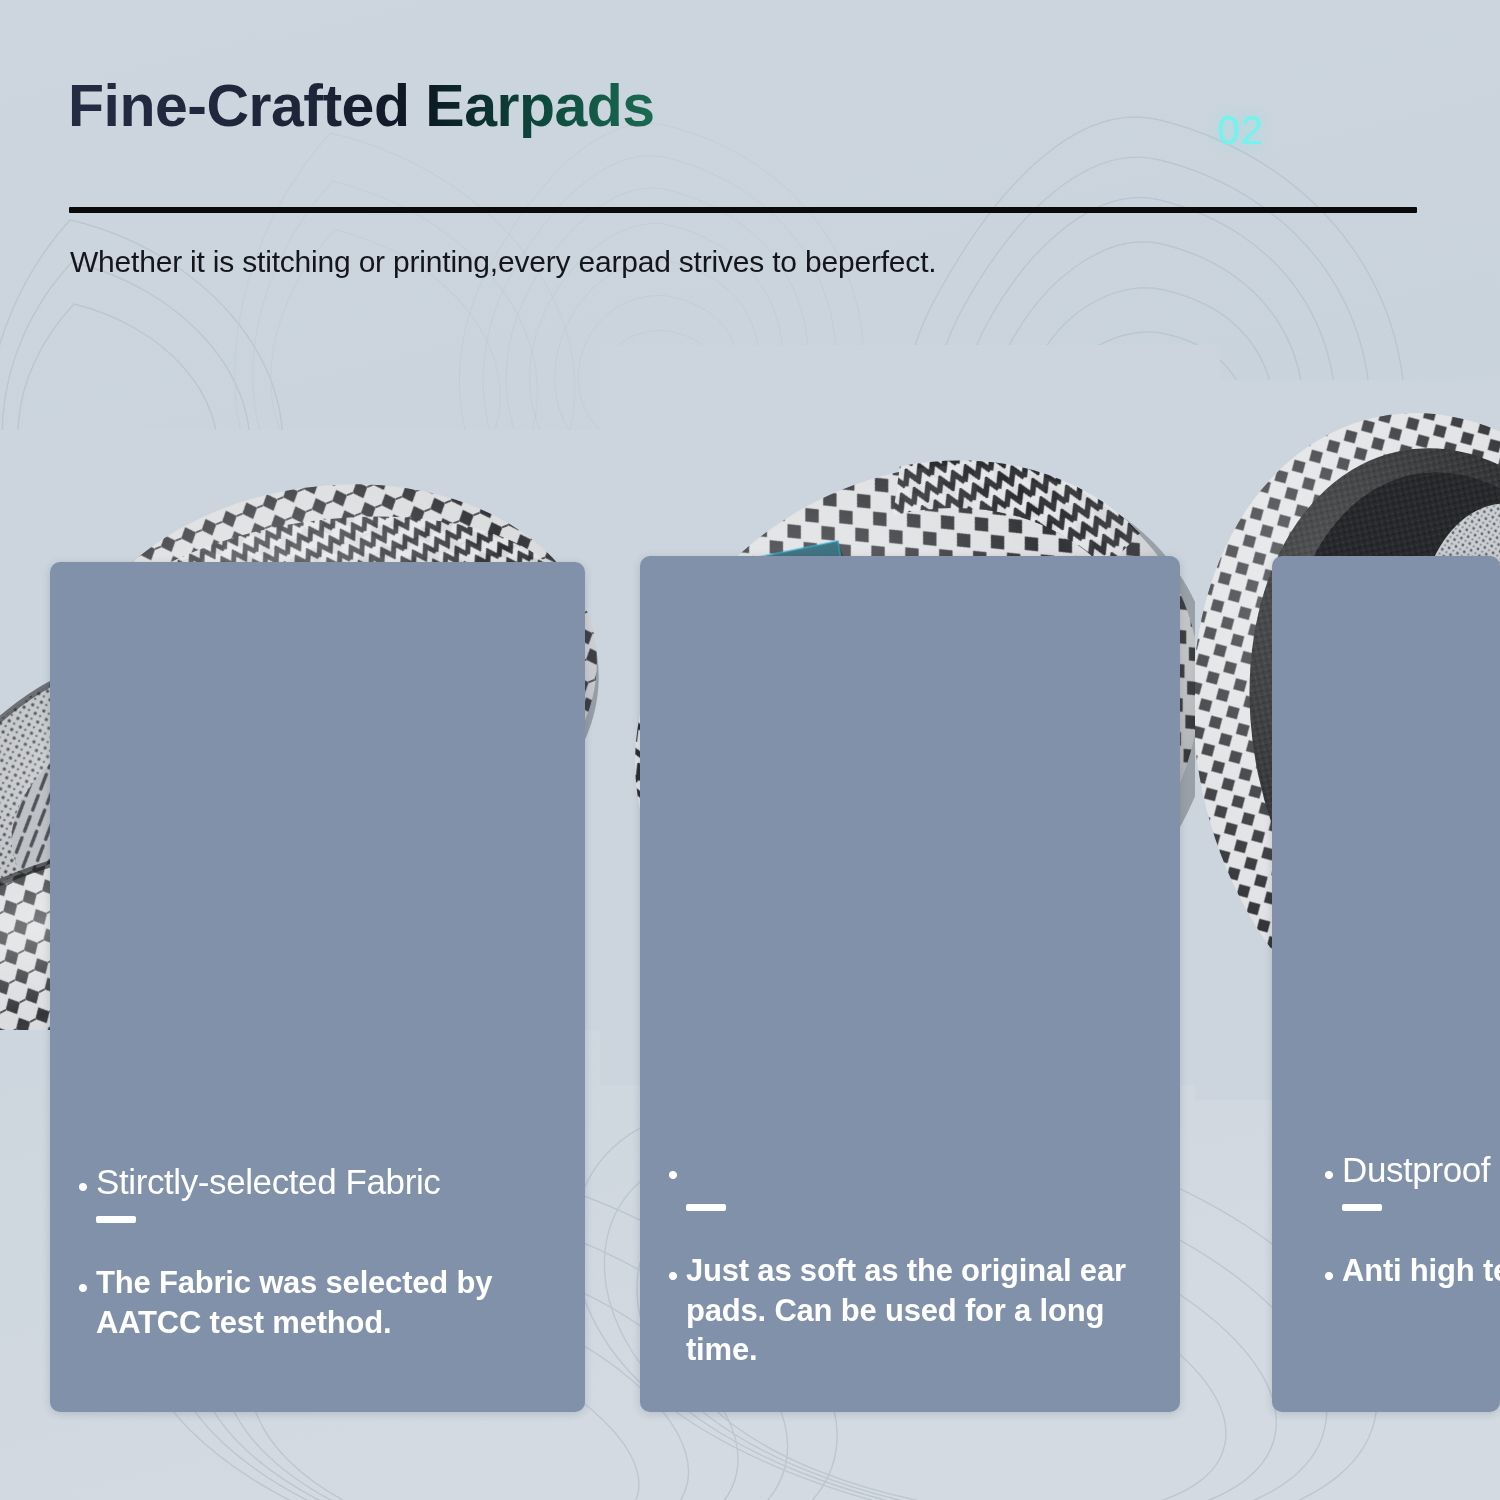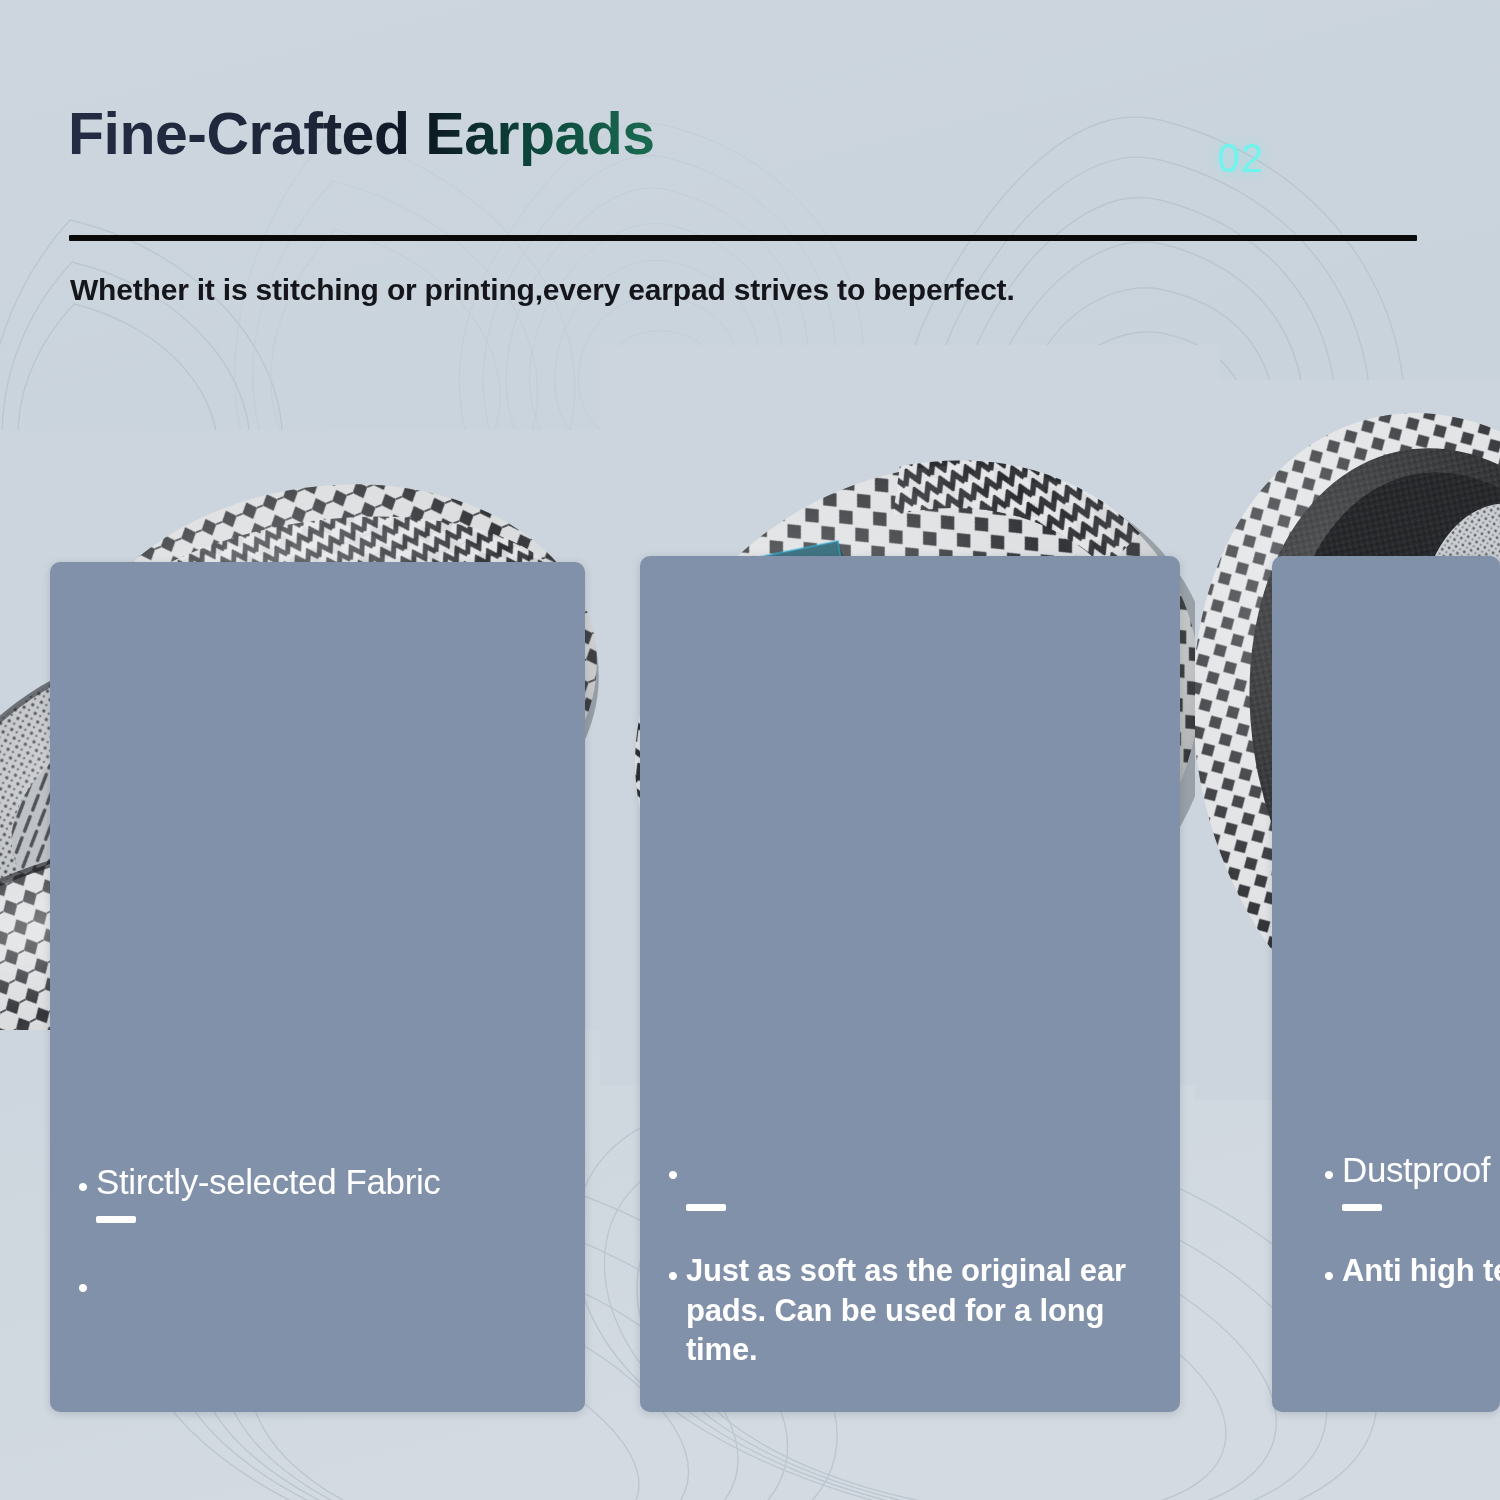--- a/index.html
+++ b/index.html
@@ -7,42 +7,42 @@
     width:1500px;height:1500px;overflow:hidden;
     background:#ccd5dd;
     font-family:"Liberation Sans", sans-serif;
     position:relative;
   }
 
   
   #bg-texture{position:absolute;inset:0;z-index:0;pointer-events:none;}
 
   
-  #header{position:absolute;left:0;top:0;width:1352px;height:310px;z-index:5;margin-top:28px;}
+  #header{position:absolute;left:0;top:0;width:1352px;height:310px;z-index:5;}
   #page-title{
     position:absolute;left:68px;top:72px;
     font-size:59px;font-weight:bold;letter-spacing:-0.5px;
     background:linear-gradient(90deg,#232c43 0%,#1d2538 42%,#0c1622 60%,#0d4c3e 82%,#1c6b52 100%);
     -webkit-background-clip:text;background-clip:text;
     -webkit-text-fill-color:transparent;color:#1d2538;
     white-space:nowrap;
   }
   #page-number{
     position:absolute;right:88px;top:108px;
     font-size:40px;font-weight:400;color:#6ff4ee;
     letter-spacing:1px;
     text-shadow:0 0 12px rgba(110,244,238,.55);
   }
   #title-rule{
     position:absolute;left:69px;top:207px;width:1348px;height:6px;
     background:#0a0a0a;border-radius:1px;
   }
   #subtitle{
     position:absolute;left:70px;top:245px;
-    font-size:30px;color:#14161c;letter-spacing:-0.2px;white-space:nowrap;font-weight:bold;
+    font-size:30px;color:#14161c;letter-spacing:-0.2px;white-space:nowrap;
   }
 
   
   .photo{position:absolute;overflow:hidden;z-index:2;}
   #photo-1{left:0px;top:430px;width:620px;height:600px;}
   #photo-2{left:600px;top:345px;width:620px;height:740px;}
   #photo-3{left:1195px;top:380px;width:305px;height:720px;}
 
   
   .card{
@@ -345,20 +345,21 @@
 
 <div class="card" id="card-1">
   <div class="card-body">
     <div class="bullet-row">
       <span class="bullet-dot">•</span>
       <span class="headline">Stirctly-selected  Fabric</span>
     </div>
     <div class="divider-dash"></div>
     <div class="bullet-row body-row">
       <span class="bullet-dot">•</span>
+      <span class="bodytext">The  Fabric was selected by AATCC test method.</span>
     </div>
   </div>
 </div>
 
 <div class="card" id="card-2">
   <div class="card-body">
     <div class="bullet-row">
       <span class="bullet-dot">•</span>
     </div>
     <div class="divider-dash"></div>

